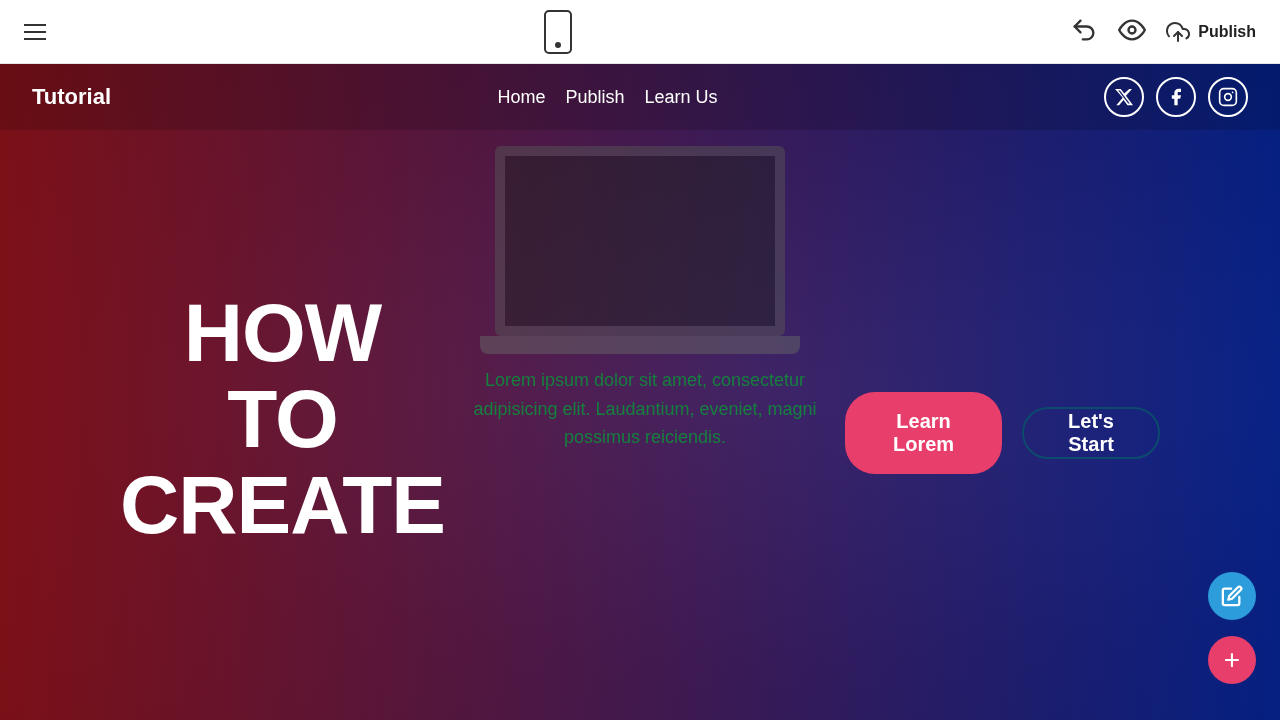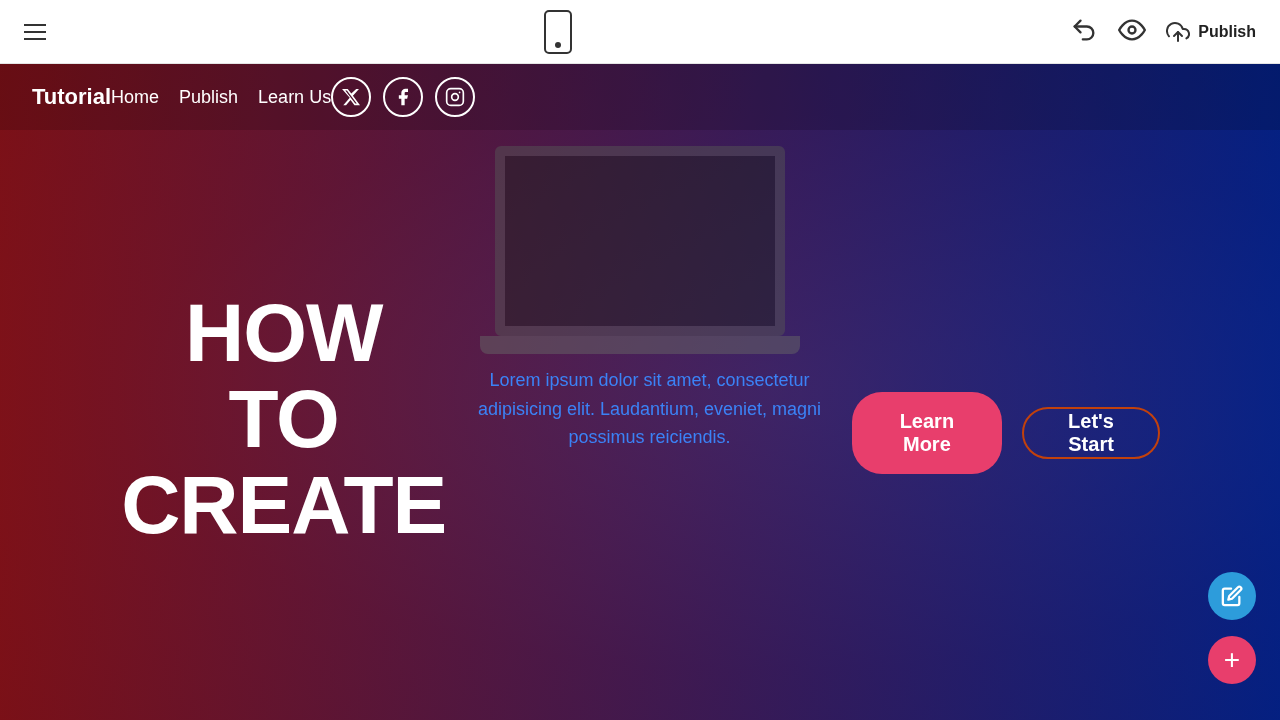--- a/index.html
+++ b/index.html
@@ -55,21 +55,21 @@
       overflow: hidden;
     }
 
     
     #site-navbar {
       position: absolute;
       top: 0; left: 0; right: 0;
       height: 66px;
       display: flex;
       align-items: center;
-      justify-content: flex-start;
+      justify-content: space-between;
       padding: 14px 32px;
       z-index: 10;
       background: rgba(0,0,0,0.15);
     }
     .site-logo {
       font-size: 22px; font-weight: 700; color: #fff;
     }
     .site-nav-links {
       display: flex; align-items: center; gap: 20px;
     }
@@ -122,21 +122,21 @@
       font-size: 82px;
       font-weight: 900;
       color: #fff;
       line-height: 1.05;
       letter-spacing: -1px;
       text-transform: uppercase;
       margin-bottom: 28px;
     }
     .hero-subtitle {
       font-size: 18px;
-      color: #3b82f6;
+      color: #15803d;
       max-width: 800px;
       line-height: 1.6;
       margin-bottom: 48px;
     }
     .hero-buttons {
       display: flex;
       gap: 20px;
       align-items: center;
     }
     .btn-learn-more {
@@ -145,21 +145,21 @@
       border: none;
       border-radius: 30px;
       padding: 18px 48px;
       font-size: 20px;
       font-weight: 700;
       cursor: pointer;
     }
     .btn-lets-start {
       background: transparent;
       color: #fff;
-      border: 2px solid #c2410c;
+      border: 2px solid #0c4a6e;
       border-radius: 30px;
       padding: 1px 44px;
       font-size: 20px;
       font-weight: 700;
       cursor: pointer;
     }
 
     
     #fab-edit {
       position: fixed;
@@ -292,21 +292,21 @@
       </div>
     </div>
   </div>
 
   <div id="hero-content">
     <h1 class="hero-title">
       <span>HOW TO CREATE</span><br>
     </h1>
     <p class="hero-subtitle">Lorem ipsum dolor sit amet, consectetur adipisicing elit. Laudantium, eveniet, magni possimus reiciendis.</p>
     <div class="hero-buttons">
-      <button class="btn-learn-more">Learn More</button>
+      <button class="btn-learn-more">Learn Lorem</button>
       <button class="btn-lets-start">Let's Start</button>
     </div>
   </div>
 </div>
 
 <div id="fab-edit">
   <svg width="22" height="22" viewBox="0 0 24 24" fill="none" stroke="white" stroke-width="2.5" stroke-linecap="round" stroke-linejoin="round">
     <path d="M11 4H4a2 2 0 0 0-2 2v14a2 2 0 0 0 2 2h14a2 2 0 0 0 2-2v-7"></path>
     <path d="M18.5 2.5a2.121 2.121 0 0 1 3 3L12 15l-4 1 1-4 9.5-9.5z"></path>
   </svg>

